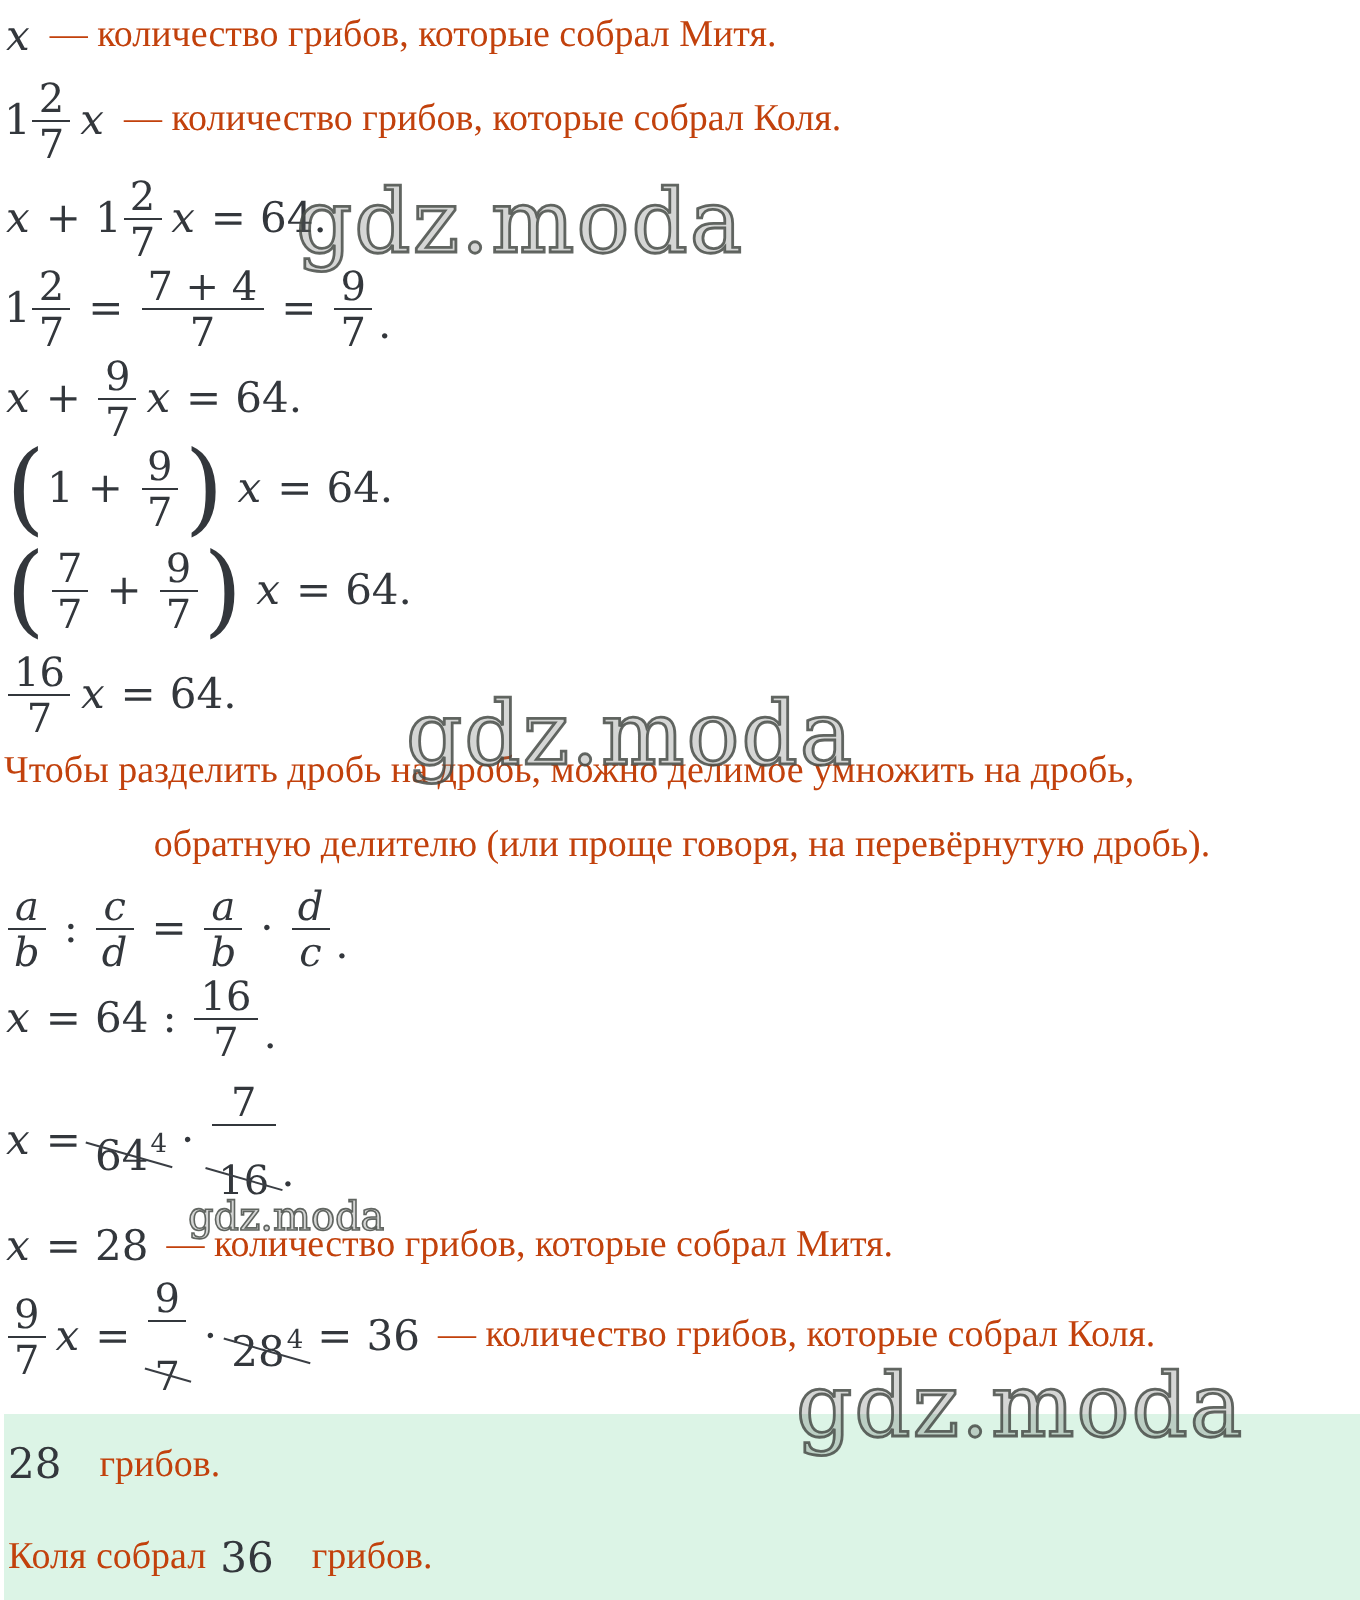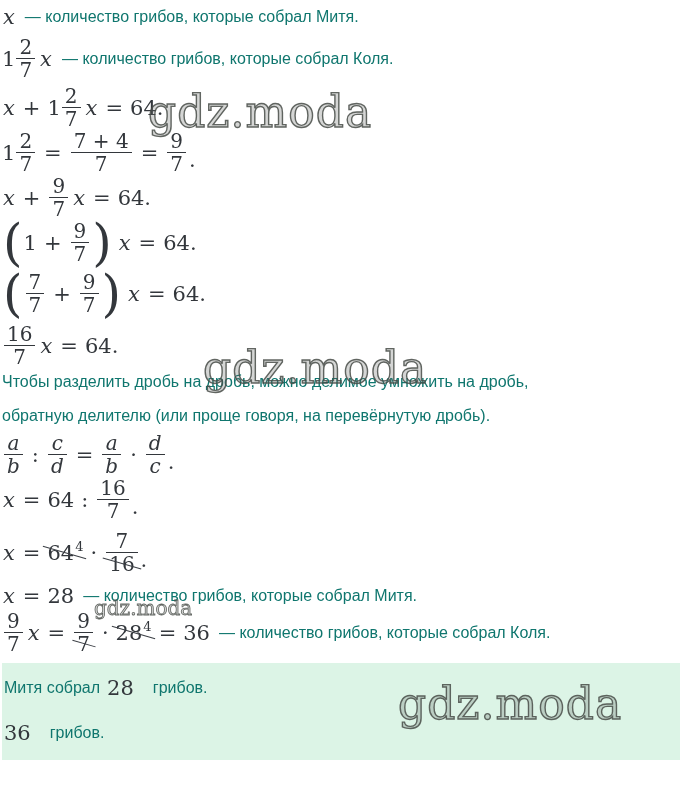--- a/index.html
+++ b/index.html
@@ -12,22 +12,22 @@
   }
   .content{position:relative;padding:5px 0 0 2px;}
 
   
   .line{
     display:flex;align-items:center;
     font-family:"DejaVu Serif",serif;
     font-size:21px;color:#33373c;
   }
   .tx{
-    font-family:Liberation Sans, sans-serif;
-    font-size:16px;color:#0f766e;line-height:1.35;
+    font-family:Liberation Serif, serif;
+    font-size:19px;color:#c2410c;line-height:1.35;
   }
   .mi{font-style:italic;padding:0 1px;}
   .mn{font-style:normal;}
   .mo{margin:0 7px;}
   .mi + .tx, .mn + .tx{margin-left:9px;}
   .tx + .mn{margin-left:7px;}
   .mn + .tx.tight{margin-left:19px;}
 
   .frac{
     display:inline-flex;flex-direction:column;align-items:center;
@@ -36,21 +36,21 @@
   .fnum,.fden{padding:0 3px;white-space:pre;}
   .fbar{align-self:stretch;height:0;border-top:1.6px solid #33373c;}
   .frac.it .fnum,.frac.it .fden{font-style:italic;}
   .frac + .mi{margin-left:2px;}
   .mn + .frac{margin-left:1px;}
 
   .bigp{font-size:50px;line-height:0;font-weight:400;padding:0 1px;}
   .bigp + .mi{margin-left:5px;}
 
   .mn sup{font-size:13px;line-height:0;vertical-align:9px;margin-left:1px;}
-  .cancel{position:relative;display:inline-block;}
+  .cancel{position:relative;display:inline-block;margin-top:16px;}
   .cancel::after{
     content:"";position:absolute;left:-14%;right:-12%;top:46%;
     border-top:1.8px solid #3a3e44;transform:rotate(16deg);
   }
   .dot{align-self:flex-end;padding-bottom:3px;margin-left:1px;}
 
   
   .line.para{font-family:"Liberation Sans",sans-serif;}
 
   
@@ -174,21 +174,21 @@
           <span class="fbar"></span>
           <span class="fden">7</span>
         </span>
         <span class="mi">x</span>
         <span class="mo">=</span>
         <span class="mn">64.</span>
       </div>
       <div class="line para" style="margin-top: 3px;">
         <span class="tx">Чтобы разделить дробь на дробь, можно делимое умножить на дробь,</span>
       </div>
-      <div class="line para" style="margin-top: 12px;">
+      <div class="line para" style="margin-top: 12px; justify-content: center;">
         <span class="tx">обратную делителю (или проще говоря, на перевёрнутую дробь).</span>
       </div>
       <div class="line" style="margin-top: 6px;">
         <span class="frac it">
           <span class="fnum">a</span>
           <span class="fbar"></span>
           <span class="fden">b</span>
         </span>
         <span class="mo">:</span>
         <span class="frac it">
@@ -255,25 +255,25 @@
         </span>
         <span class="mo">·</span>
         <span class="mn cancel">28<sup>4</sup></span>
         <span class="mo">=</span>
         <span class="mn">36</span>
         <span class="tx">— количество грибов, которые собрал Коля.</span>
       </div>
     </div>
   <div class="answer-box" style="background: rgb(220, 244, 230);">
       <div class="line">
-        <span class="tx">Митя собрал</span>
         <span class="mn">28</span>
         <span class="tx tight">грибов.</span>
       </div>
       <div class="line">
+        <span class="tx">Коля собрал</span>
         <span class="mn">36</span>
         <span class="tx tight">грибов.</span>
       </div>
     </div>
 </div>
 
 <div>
     <span class="wm" style="left: 148px; top: 86px; font-size: 44px;">gdz.moda</span>
     <span class="wm" style="left: 203px; top: 342px; font-size: 44px;">gdz.moda</span>
     <span class="wm small" style="left: 94px; top: 596px; font-size: 20px;">gdz.moda</span>

